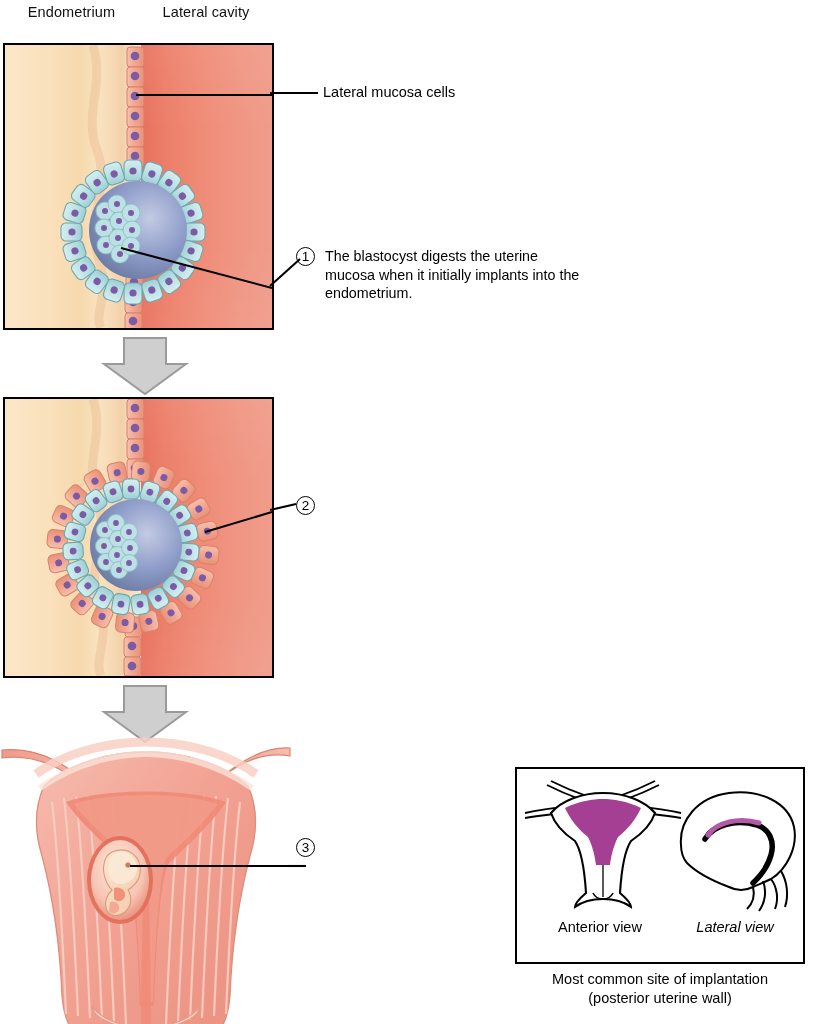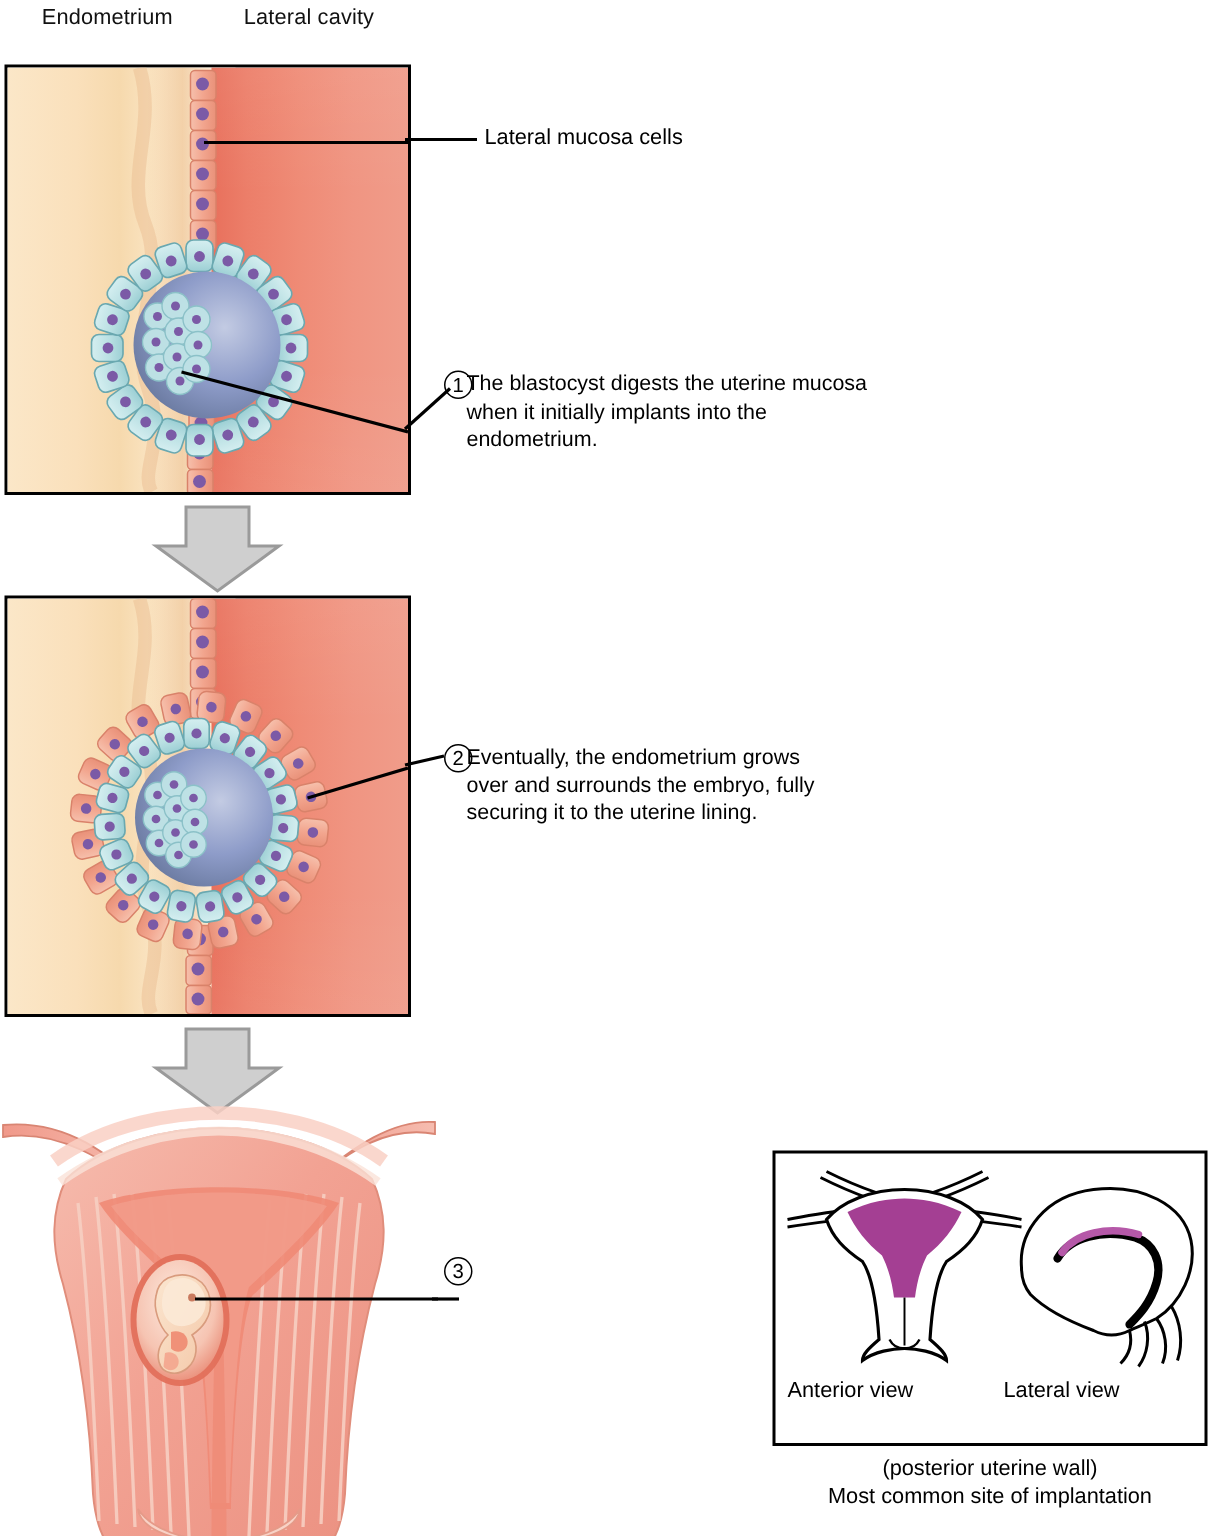--- a/index.html
+++ b/index.html
@@ -62,33 +62,33 @@
     position:absolute;
     left:0;top:0;
     width:19px;height:19px;
     border:1.6px solid #000;
     border-radius:50%;
     font-size:13.5px;
     line-height:18px;
     text-align:center;
     box-sizing:border-box;
   }
-  .callout .body{display:block;margin-left:15px;}
+  .callout .body{display:block;margin-left:29px;}
 
   
   .inset{
     position:absolute;
     border:2.3px solid #000;
     box-sizing:border-box;
     background:#fff;
   }
   .view-label{
     position:absolute;
     font-size:14.5px;
-    text-align:left;
+    text-align:center;
     white-space:nowrap;
   }
   svg{display:block;overflow:visible;}
 </style>
 </head>
 <body>
 
 <div class="stage">
 
   <div class="abs bracket-label" style="left:5px;top:0px;width:133px;">Endometrium</div>
@@ -690,21 +690,20 @@
       <line x1="200" y1="133" x2="267" y2="113" stroke="#000" stroke-width="2.1"></line>
     </svg>
   </div>
 
   <svg class="abs" width="60" height="60" style="left:270px;top:485px;">
     <line x1="0" y1="21" x2="26" y2="15" stroke="#000" stroke-width="2.1"></line>
   </svg>
 
   <div class="callout" style="left:296px;top:492px;width:260px;">
     <span class="num">2</span>
-    <span class="body">Eventually, the endometrium grows over and surrounds the embryo, fully securing it to the uterine lining.</span>
   </div>
 
   <svg class="abs" width="110" height="62" style="left:98px;top:680px;">
     <path d="M26,2 L68,2 L68,28 L88,28 L47,58 L6,28 L26,28 Z" fill="#cfcfcf" stroke="#9a9a9a" stroke-width="2"></path>
   </svg>
 
   <svg class="abs" width="292" height="292" style="left:0;top:740px;" viewBox="0 0 292 292">
     <defs>
       <linearGradient id="utWall" x1="0" y1="0" x2="1" y2="1">
         <stop offset="0%" stop-color="#f6bcae"></stop>
@@ -866,21 +865,21 @@
         <path d="M96,96 C102,104 104,116 100,126"></path>
         <path d="M106,88 C112,98 114,112 110,124"></path>
       </g>
 
       <path d="M30,56 C38,42 60,36 82,42 C94,46 100,58 96,72 C92,86 84,94 78,100" fill="none" stroke="#000" stroke-width="5.5" stroke-linecap="round"></path>
 
       <path d="M33,52 C42,39 64,34 84,40" fill="none" stroke="#b558a8" stroke-width="5" stroke-linecap="round"></path>
     </svg>
 
     <div class="view-label" style="left:8px;top:150px;width:150px;">Anterior view</div>
-    <div class="view-label" style="left:152px;top:150px;width:132px;">Lateral view</div>
+    <div class="view-label" style="left:152px;top:150px;width:132px;font-style:italic;">Lateral view</div>
   </div>
 
   <div class="abs" style="left:515px;top:966px;width:290px;text-align:center;font-size:14.5px;line-height:1.3;">
+    <div>Most common site of implantation</div>
     <div>(posterior uterine wall)</div>
-    <div>Most common site of implantation</div>
   </div>
 
 </div>
 
 </body></html>

